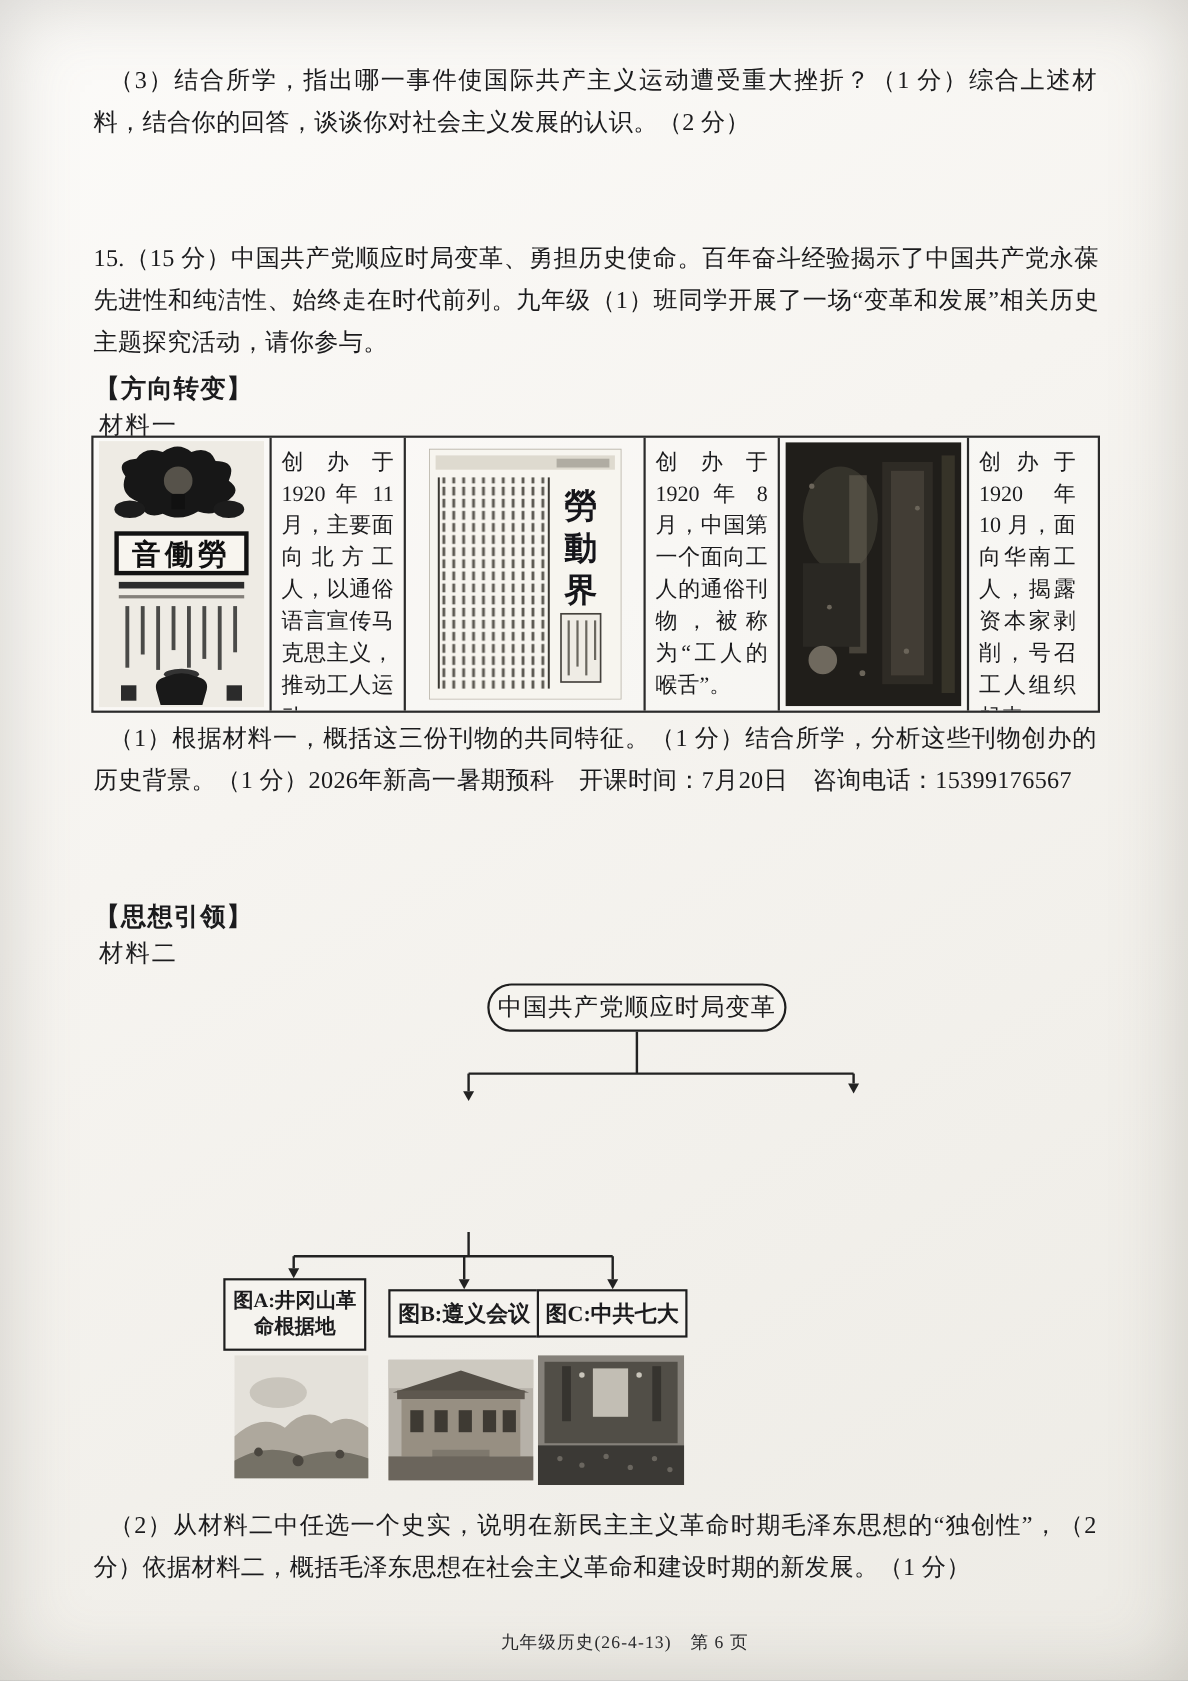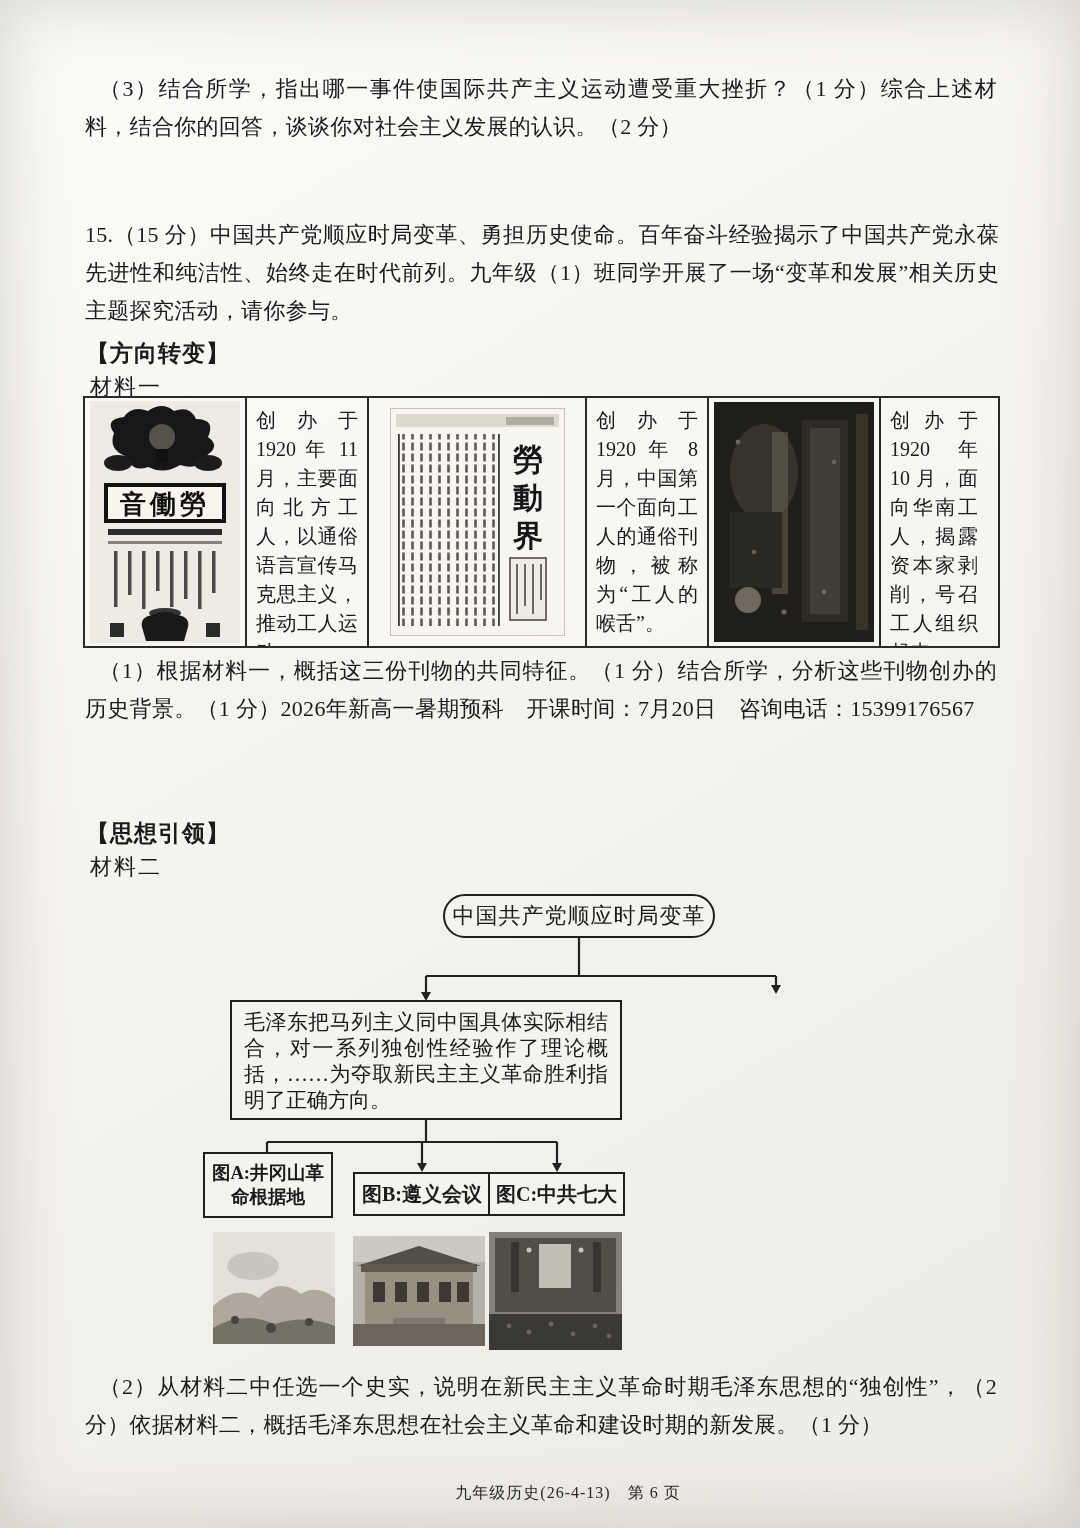--- a/index.html
+++ b/index.html
@@ -35,37 +35,37 @@
   .flow { position:absolute; top:880px; left:85px; width:912px; height:478px; }
   .flow .connectors { position:absolute; left:0; top:0; }
   .fbox { position:absolute; border:2.5px solid #1e1e1e; background:#f5f3ee; }
   .f-title { left:358px; top:14px; width:272px; height:44px; border-radius:22px;
              display:flex; align-items:center; justify-content:center; font-size:22px; letter-spacing:1px; }
   .f-left { left:145px; top:120px; width:392px; height:120px; padding:7px 12px;
             font-size:21px; line-height:26px; text-align:justify; }
   .f-right { left:560px; top:114px; width:262px; height:348px; border-radius:16px;
              padding:8px 12px; font-size:19px; line-height:23px; text-align:justify; }
   .f-label { display:flex; align-items:center; justify-content:center; text-align:center; font-weight:bold; }
-  .f-a { left:118px; top:272px; width:130px; height:66px; font-size:18.5px; line-height:24px; padding:12px 4px; }
+  .f-a { left:118px; top:282px; width:130px; height:66px; font-size:18.5px; line-height:24px; padding:12px 4px; }
   .f-b { left:268px; top:292px; width:138px; height:44px; font-size:20px; }
   .f-c { left:403px; top:292px; width:137px; height:44px; font-size:20px; }
   .photo { position:absolute; }
   .p-a { left:128px; top:352px; }
   .p-b { left:268px; top:356px; }
   .p-c { left:404px; top:352px; }
 
   .footer { position:absolute; top:1483px; left:0; width:100%; text-align:center;
             font-size:16px; letter-spacing:1px; color:#2a2a2c;margin-left:28px; }
 </style>
 </head>
 <body>
 
 <div class="page">
 
-  <div class="para indent" style="top:70px; left:85px; width:912px;">（3）结合所学，指出哪一事件使国际共产主义运动遭受重大挫折？（1 分）综合上述材料，结合你的回答，谈谈你对社会主义发展的认识。（2 分）</div>
+  <div class="para indent" style="top:54px; left:85px; width:912px;">（3）结合所学，指出哪一事件使国际共产主义运动遭受重大挫折？（1 分）综合上述材料，结合你的回答，谈谈你对社会主义发展的认识。（2 分）</div>
 
   <div class="para" style="top:216px; left:85px; width:914px;">15.（15 分）中国共产党顺应时局变革、勇担历史使命。百年奋斗经验揭示了中国共产党永葆先进性和纯洁性、始终走在时代前列。九年级（1）班同学开展了一场“变革和发展”相关历史主题探究活动，请你参与。</div>
 
   <div class="sec-title" style="top:338px; left:86px;font-family:Liberation Mono, monospace;">【方向转变】</div>
   <div class="mat-label" style="top:372px; left:90px;">材料一</div>
 
   <div class="m1-table">
 
     <div class="m1-cell c0">
       <svg width="150" height="242" viewBox="0 0 150 242">
@@ -172,21 +172,20 @@
         <polygon points="336,112 346,112 341,121"></polygon>
         <polygon points="686,105 696,105 691,114"></polygon>
         <polygon points="177,273 187,273 182,282"></polygon>
         <polygon points="332,283 342,283 337,292"></polygon>
         <polygon points="467,283 477,283 472,292"></polygon>
       </g>
     </svg>
 
     <div class="fbox f-title">中国共产党顺应时局变革</div>
 
-    <div class="fbox f-left">毛泽东把马列主义同中国具体实际相结合，对一系列独创性经验作了理论概括，……为夺取新民主主义革命胜利指明了正确方向。</div>
 
 
     <div class="fbox f-label f-a">图A:井冈山革命根据地</div>
     <div class="fbox f-label f-b">图B:遵义会议</div>
     <div class="fbox f-label f-c">图C:中共七大</div>
 
     <svg class="photo p-a" width="122" height="112" viewBox="0 0 122 112">
       <rect width="122" height="112" fill="#e4e1da"></rect>
       <ellipse cx="40" cy="34" rx="26" ry="14" fill="#c9c5bc"></ellipse>
       <path d="M0 74 Q24 52 46 66 Q66 44 88 62 Q104 52 122 66 L122 112 L0 112 Z" fill="#a49e92" opacity=".85"></path>

